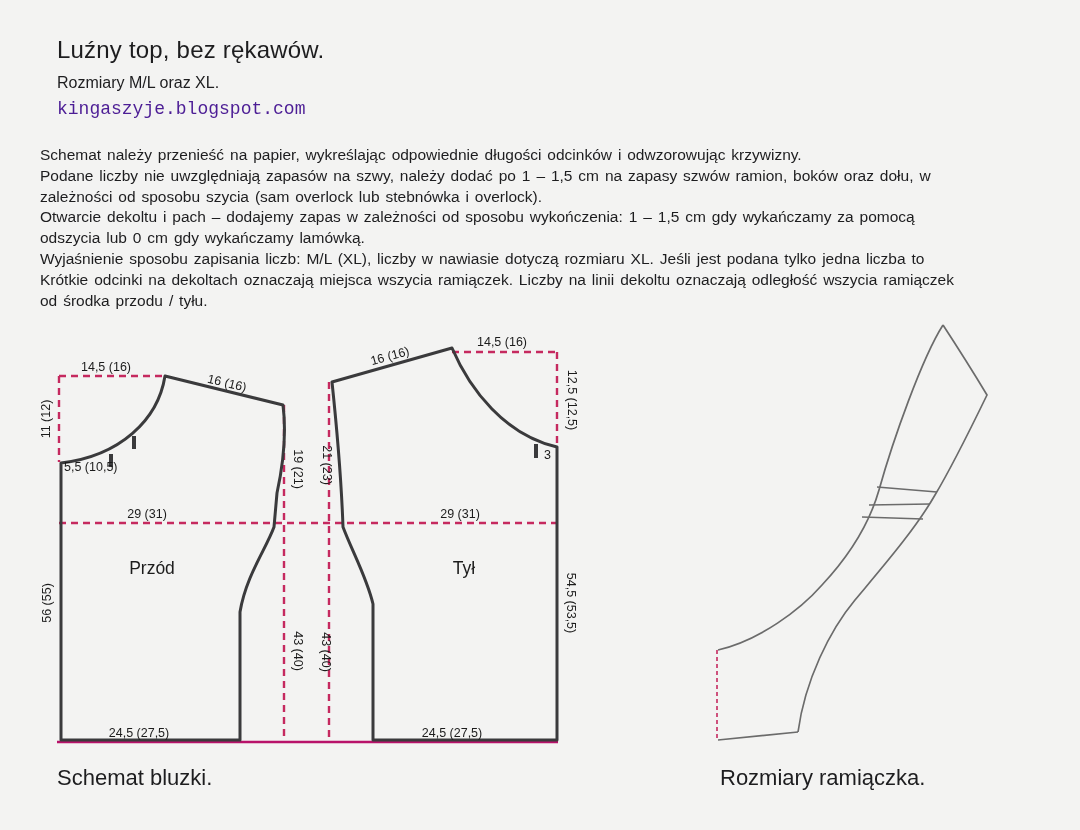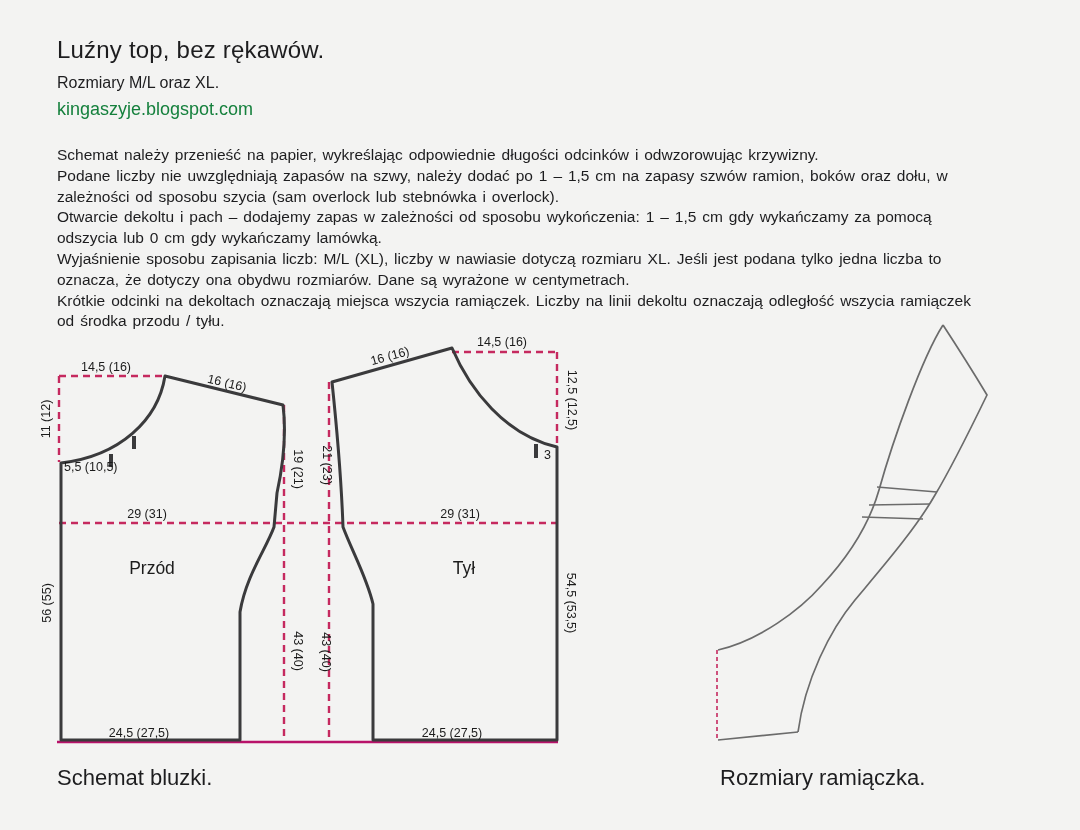--- a/index.html
+++ b/index.html
@@ -5,22 +5,22 @@
   html,body{margin:0;padding:0;}
   body{
     width:1080px;height:830px;position:relative;overflow:hidden;
     background:#f3f3f2;
     font-family:"Liberation Sans", sans-serif;
     color:#1d1d1f;
   }
   .abs{position:absolute;}
   .title{left:57px;top:36px;font-size:24px;letter-spacing:.2px;}
   .subtitle{left:57px;top:74px;font-size:16px;}
-  .bloglink{left:57px;top:99px;font-size:18px;color:#15803d;text-decoration:none;cursor:pointer;}
-  .para{left:57px;top:145px;width:990px;font-size:15.5px;line-height:20.8px;word-spacing:1.6px;}
+  .bloglink{left:57px;top:99px;font-size:18px;color:#4c1d95;text-decoration:none;cursor:pointer;font-family:Liberation Mono, monospace;}
+  .para{left:40px;top:145px;width:990px;font-size:15.5px;line-height:20.8px;word-spacing:1.6px;}
   .caption{font-size:22px;}
   .caption-left{left:57px;top:765px;}
   .caption-right{left:720px;top:765px;}
   svg text{font-family:"Liberation Sans", sans-serif;font-size:12.5px;fill:#1c1c1c;}
   svg text.piece-name{font-size:17.5px;}
   .outline{fill:none;stroke:#3a3a3c;stroke-width:3;stroke-linejoin:round;}
   .tick{stroke:#3a3a3c;stroke-width:4;}
   .dash{fill:none;stroke:#c5295f;stroke-width:2.4;stroke-dasharray:7 5;}
   .hemline{stroke:#b8126a;stroke-width:2.6;}
   .strap{fill:none;stroke:#6b6b6b;stroke-width:1.7;}
@@ -33,21 +33,20 @@
 <div class="abs subtitle">Rozmiary M/L oraz XL.</div>
 <a class="abs bloglink">kingaszyje.blogspot.com</a>
 
 <div class="abs para">
   <div>Schemat należy przenieść na papier, wykreślając odpowiednie długości odcinków i odwzorowując krzywizny.</div>
   <div>Podane liczby nie uwzględniają zapasów na szwy, należy dodać po 1 – 1,5 cm na zapasy szwów ramion, boków oraz dołu, w</div>
   <div>zależności od sposobu szycia (sam overlock lub stebnówka i overlock).</div>
   <div>Otwarcie dekoltu i pach – dodajemy zapas w zależności od sposobu wykończenia: 1 – 1,5 cm gdy wykańczamy za pomocą</div>
   <div>odszycia lub 0 cm gdy wykańczamy lamówką.</div>
   <div>Wyjaśnienie sposobu zapisania liczb: M/L (XL), liczby w nawiasie dotyczą rozmiaru XL. Jeśli jest podana tylko jedna liczba to</div>
-  <div>oznacza, że dotyczy ona obydwu rozmiarów. Dane są wyrażone w centymetrach.</div>
   <div>Krótkie odcinki na dekoltach oznaczają miejsca wszycia ramiączek. Liczby na linii dekoltu oznaczają odległość wszycia ramiączek</div>
   <div>od środka przodu / tyłu.</div>
 </div>
 
 <svg class="abs" style="left:0;top:0;" width="1080" height="830" viewBox="0 0 1080 830">
 
   <path class="dash" d="M 59,376 L 165,376"></path>
   <path class="dash" d="M 59,376 L 59,462"></path>
   <path class="dash" d="M 284,405 L 284,741"></path>
   <path class="dash" d="M 329,382 L 329,741"></path>

